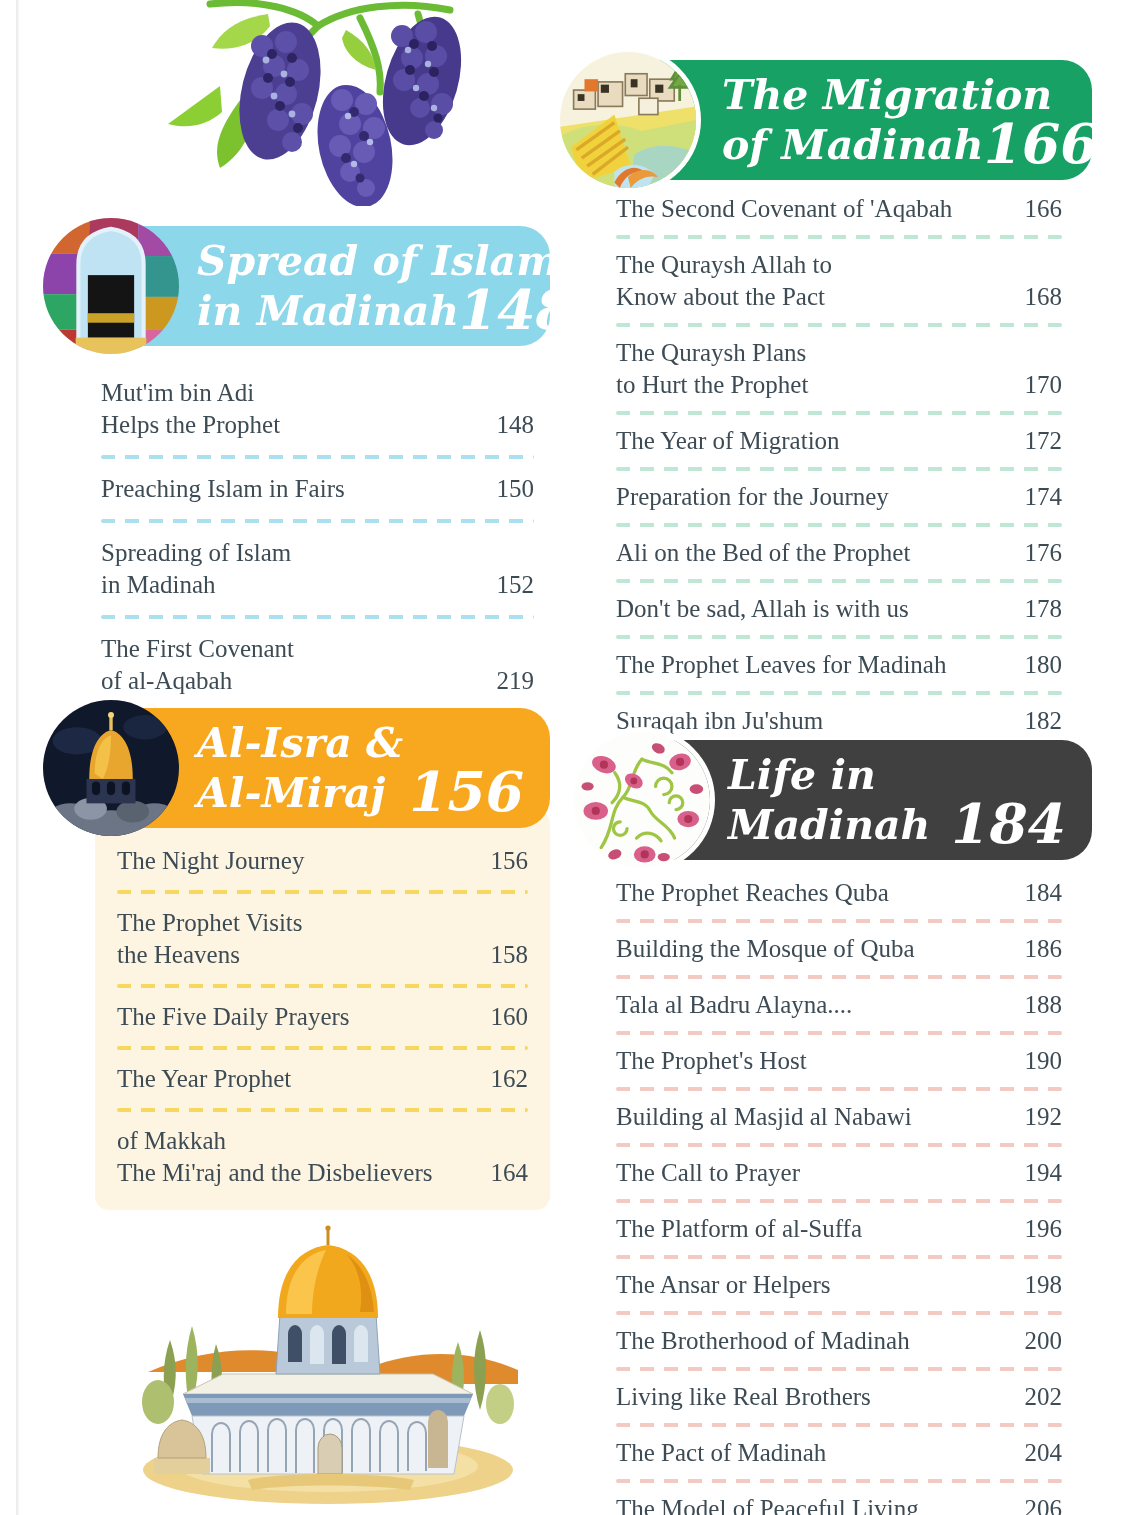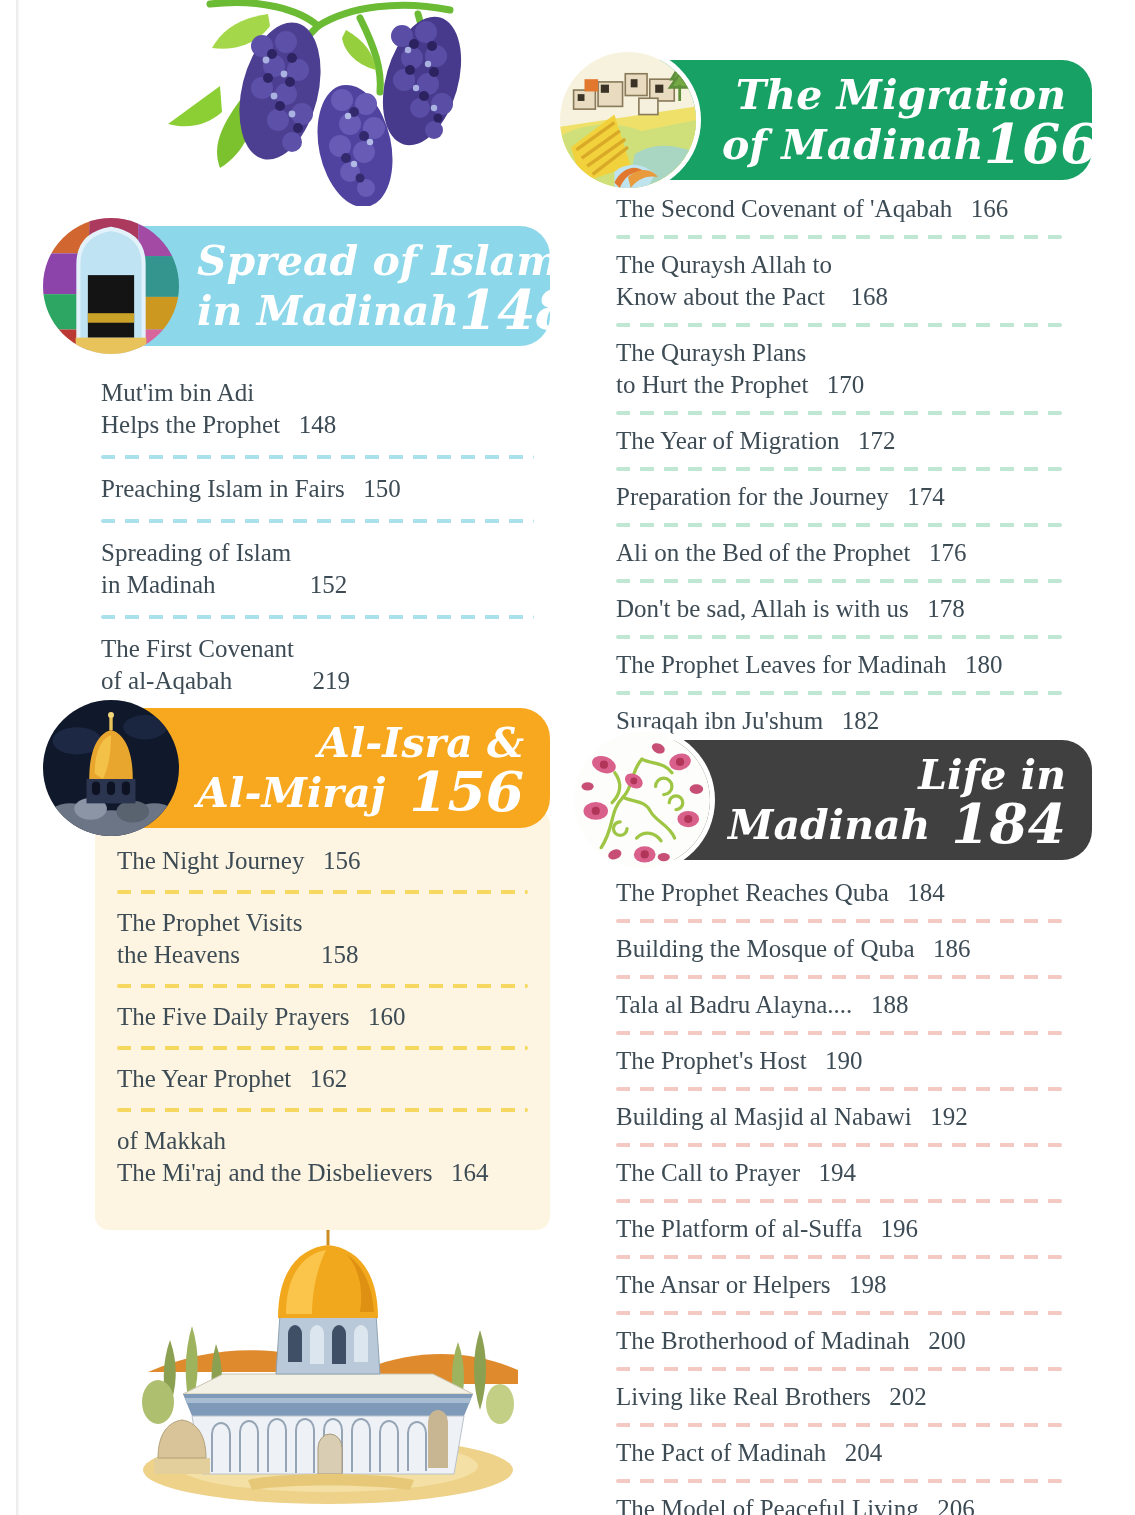--- a/index.html
+++ b/index.html
@@ -24,31 +24,31 @@
   #sec4 .hdr{background:#404040;}
   .hdr-icon{position:absolute;width:136px;height:136px;border-radius:50%;overflow:hidden;
             top:-8px;left:-32px;}
   #sec2 .hdr-icon{left:-36px;box-shadow:0 0 0 5px #fff;}
   #sec4 .hdr-icon{left:-74px;box-shadow:0 0 0 5px #fff;}
   .hdr-icon svg{display:block;width:100%;height:100%;}
   .hdr-text{margin-left:122px;padding:12px 26px 8px 0;color:#fff;
             font-family:"DejaVu Serif",serif;font-style:italic;font-weight:700;}
   #sec2 .hdr-text{margin-left:126px;}
   #sec4 .hdr-text{margin-left:80px;}
-  .hdr-line{font-size:41px;line-height:1.15;white-space:nowrap;text-align:right;}
+  .hdr-line{font-size:41px;line-height:1.15;white-space:nowrap;}
   .hdr-row2{display:flex;justify-content:space-between;align-items:flex-end;}
   .hdr-num{font-size:55px;line-height:.9;}
   
   .entries{position:relative;z-index:1;}
   #sec1 .entries{margin:24px 16px 0 56px;}
   #sec2 .entries{margin:10px 30px 0 56px;}
   #sec4 .entries{margin:14px 30px 0 56px;}
   #sec3 .panel{margin:-18px 0 0 50px;background:#fdf5e1;border-radius:14px;
-               padding:30px 22px 36px 22px;position:relative;z-index:1;}
-  .entry{display:flex;align-items:flex-end;
+               padding:30px 22px 16px 22px;position:relative;z-index:1;}
+  .entry{display:flex;justify-content:space-between;align-items:flex-end;
          color:#3d4b55;font-size:25px;line-height:1.28;}
   .entry-title div{white-space:nowrap;}
   .entry-page{min-width:56px;text-align:right;}
   #sec1 .entry{padding:7px 0;}
   #sec2 .entry{padding:3px 0;}
   #sec3 .entry{padding:5px 0;}
   #sec4 .entry{padding:3px 0;}
   .dash{height:4px;border-radius:2px;margin:7px 0;}
   #sec1 .dash{background:repeating-linear-gradient(90deg,#abe1ec 0 14px,transparent 14px 24px);}
   #sec2 .dash{background:repeating-linear-gradient(90deg,#bfe7d4 0 14px,transparent 14px 24px);}

